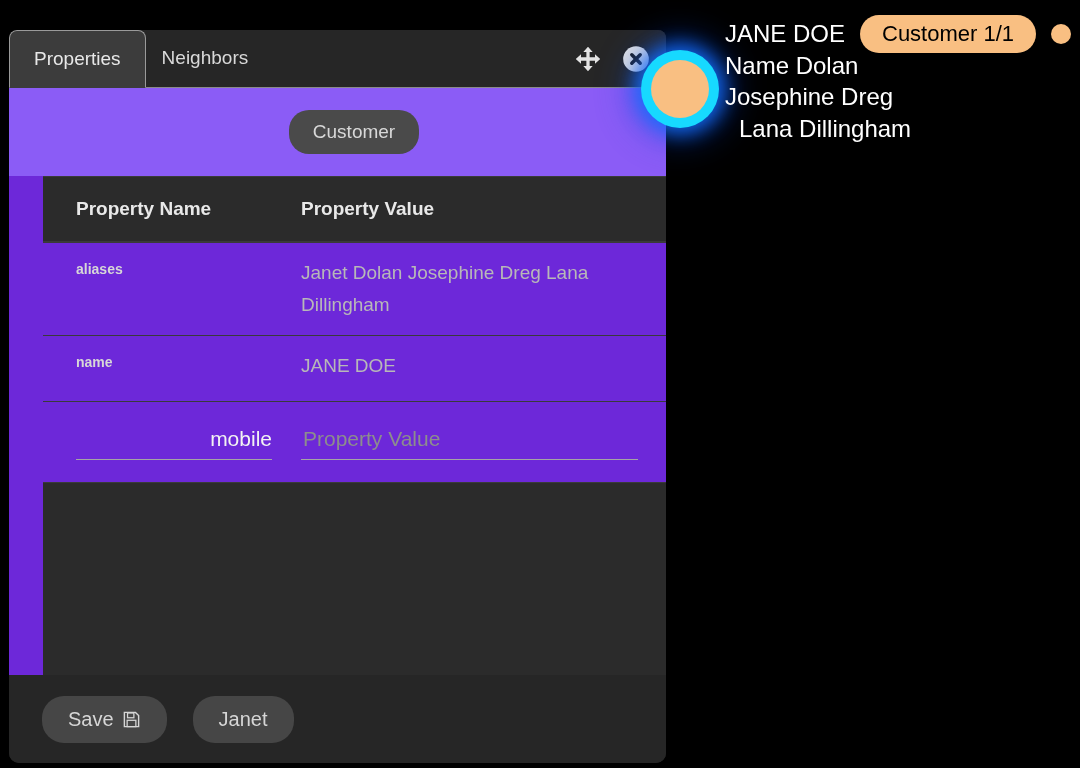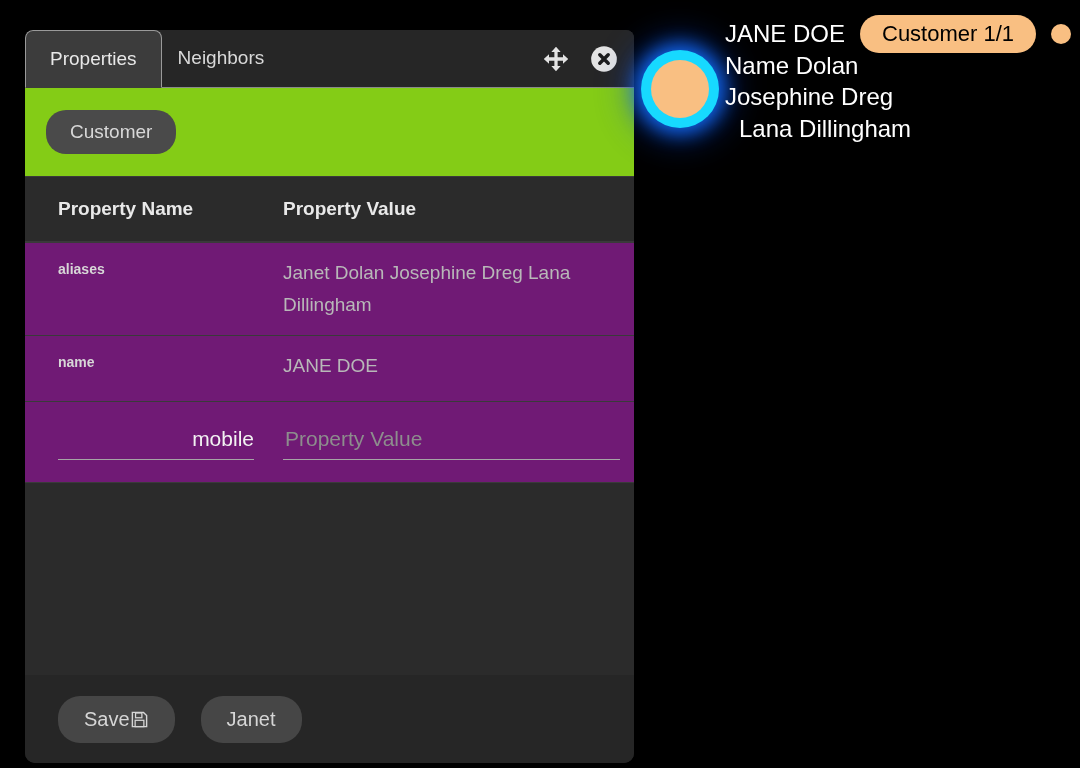--- a/index.html
+++ b/index.html
@@ -6,22 +6,22 @@
   html, body {
     width: 1080px; height: 768px;
     background: #000000;
     font-family: "Liberation Sans", sans-serif;
     overflow: hidden;
   }
   #stage { position: relative; width: 1080px; height: 768px; background: #000; }
 
   
   #panel {
-    position: absolute; left: 25px; top: 30px;
-    width: 609px; height: 733px;
+    position: absolute; left: 9px; top: 30px;
+    width: 657px; height: 733px;
     background: #262626;
     border-radius: 8px 8px 10px 10px;
     overflow: hidden;
   }
   #tabbar {
     position: relative; height: 58px;
     background: #262626;
     border-bottom: 1px solid #8a8a8a;
     display: flex; align-items: flex-end;
   }
@@ -45,32 +45,33 @@
   .tab.inactive { color: #d9d9d9; padding-left: 16px; }
 
   #tab-icons {
     position: absolute; right: 16px; top: 0; height: 57px;
     display: flex; align-items: center; gap: 20px;
   }
   .ticon { width: 28px; height: 28px; display: block; cursor: pointer; }
 
   
   #chip-area {
-    height: 88px; display: flex; align-items: center; padding-left: 21px;
-    background: #84cc16;
+    height: 88px; display: flex; align-items: center; padding-left: 33px;
+    background: #8b5cf6;
+    justify-content: center;
   }
   #label-chip {
     background: #4a4a4a; color: #d8d8d8;
     border-radius: 20px;
     padding: 11px 24px;
     font-size: 19px;
   }
 
   
-  #table { background: #701a75; }
+  #table { background: #6d28d9; padding-left: 34px; }
   .trow {
     display: flex;
     border-top: 1px solid #3a3a3a;
     padding: 0 0 0 33px;
     min-height: 66px;
     align-items: center;
   }
   .trow.header {
     border-top: 1px solid #3a3a3a;
     border-bottom: 1px solid #3a3a3a;
@@ -109,21 +110,21 @@
   #footer {
     position: absolute; left: 0; bottom: 0; width: 100%;
     height: 88px; background: #262626;
     display: flex; align-items: center; gap: 26px; padding-left: 33px;
   }
   .fbtn {
     background: #464646; color: #d6d6d6;
     border: none; border-radius: 22px;
     font-size: 20px; font-family: "Liberation Sans", sans-serif;
     padding: 12px 26px; cursor: pointer;
-    display: inline-flex; align-items: center; 
+    display: inline-flex; align-items: center; gap: 8px;
   }
 
   
   #node-glow {
     position: absolute; left: 641px; top: 50px;
     width: 78px; height: 78px; border-radius: 50%;
     background: #17d9ff;
     box-shadow: 0 0 18px 6px rgba(20,110,255,0.85), 0 0 34px 12px rgba(10,70,220,0.45);
   }
   #node-core {

